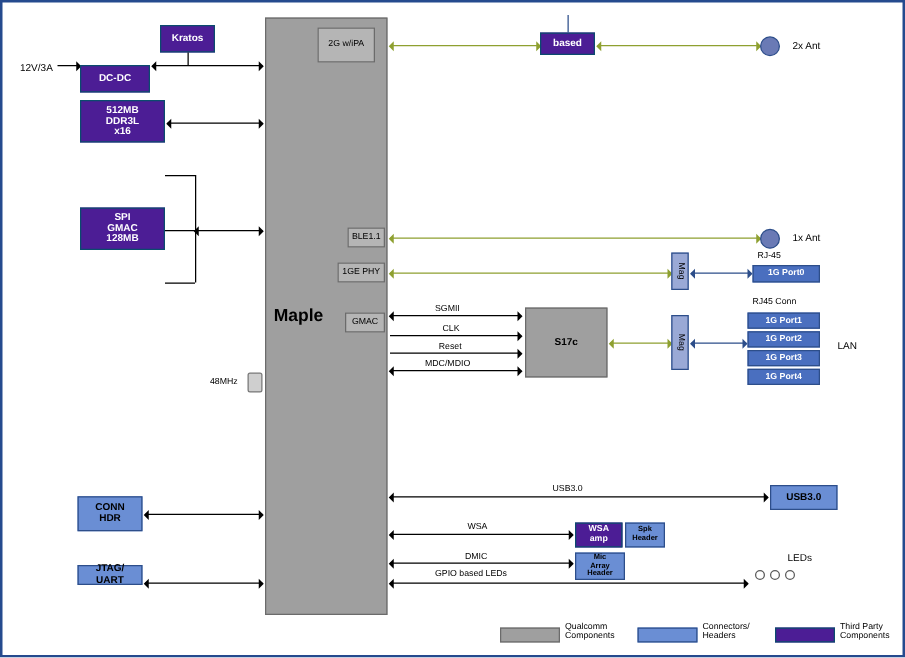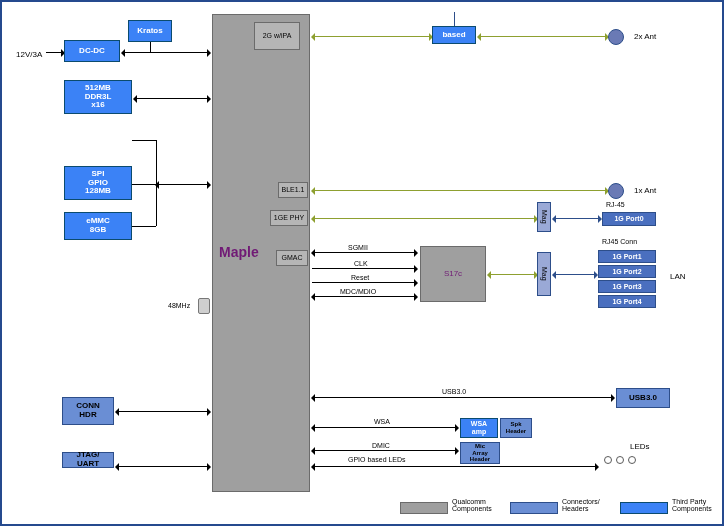--- a/index.html
+++ b/index.html
@@ -1,20 +1,20 @@
 <!DOCTYPE html>
 <html><head>
 <meta charset="utf-8">
 <style>
   html,body{margin:0;padding:0;font-family:Arial,Helvetica,sans-serif;font-size:8px;color:#000;background:#fff}
   .page{position:relative;width:724px;height:526px;background:#fff;border:2px solid #254a8e;box-sizing:border-box}
   .box{position:absolute;box-sizing:border-box;display:flex;align-items:center;justify-content:center;text-align:center;line-height:1.1;padding:2px}
-  .blue{background:#3b82f6;border:1px solid #0b4b6e;color:#fff;font-weight:bold}
+  .blue{background:#4c1d95;border:1px solid #0b4b6e;color:#fff;font-weight:bold}
   .blue-light{background:#6a8ed4;border:1px solid #2d4e8a;color:#000;font-weight:bold}
-  .grey{background:#9f9f9f;border:1px solid #6b6b6b;color:#701a75}
+  .grey{background:#9f9f9f;border:1px solid #6b6b6b;color:#000000}
   .grey-sub{background:#b5b5b5;border:1px solid #6b6b6b}
   .port{background:#4a6fbf;border:1px solid #2d4e8a;color:#fff;font-weight:bold}
   .badge{background:#9aa9d6;border:1px solid #2d4e8a}
   .label{position:absolute;font-size:8px;color:#000}
   .small{font-size:7px}
   .wire{position:absolute;background:#000;height:1px}
   .wirev{position:absolute;background:#000;width:1px}
   .gwire{position:absolute;background:#8ea030;height:1px}
   .blwire{position:absolute;background:#2d4e8a;height:1px}
   .arrL:before{content:'';position:absolute;left:-5px;top:-3px;border:4px solid transparent;border-right-color:#000}
@@ -37,35 +37,33 @@
   <div class="box grey" style="left:210px;top:12px;width:98px;height:478px;text-align:left;align-items:center;justify-content:flex-start;padding-left:6px;font-size:14px;font-weight:bold">
       <span>Maple</span>
     </div>
   <div class="box grey-sub small" style="left:252px;top:20px;width:46px;height:28px">2G w/iPA</div>
   <div class="box grey-sub small" style="left:276px;top:180px;width:30px;height:16px">BLE1.1</div>
   <div class="box grey-sub small" style="left:268px;top:208px;width:38px;height:16px">1GE PHY</div>
   <div class="box grey-sub small" style="left:274px;top:248px;width:32px;height:16px">GMAC</div>
 
   <div class="label" style="left:14px;top:48px">12V/3A</div>
   <div class="wire arrR" style="left:44px;top:50px;width:18px"></div>
-  <div class="box blue" style="left:62px;top:38px;width:56px;height:22px">DC-DC</div>
+  <div class="box blue" style="left:62px;top:50px;width:56px;height:22px">DC-DC</div>
   <div class="box blue" style="left:126px;top:18px;width:44px;height:22px">Kratos</div>
   <div class="wire arrL arrR" style="left:120px;top:50px;width:88px"></div>
   <div class="wirev" style="left:148px;top:40px;height:10px"></div>
 
   <div class="box blue" style="left:62px;top:78px;width:68px;height:34px;white-space:pre-line">512MB
 DDR3L
 x16</div>
   <div class="wire arrL arrR" style="left:132px;top:96px;width:76px"></div>
 
   <div class="box blue" style="left:62px;top:164px;width:68px;height:34px;white-space:pre-line">SPI
-GPIO
+GMAC
 128MB</div>
-  <div class="box blue" style="left:62px;top:210px;width:68px;height:28px;white-space:pre-line">eMMC
-8GB</div>
   <div class="wire" style="left:130px;top:138px;width:24px"></div>
   <div class="wire" style="left:130px;top:182px;width:24px"></div>
   <div class="wire" style="left:130px;top:224px;width:24px"></div>
   <div class="wirev" style="left:154px;top:138px;height:86px"></div>
   <div class="wire arrL arrR" style="left:154px;top:182px;width:54px"></div>
 
   <div class="label small" style="left:166px;top:300px">48MHz</div>
   <div class="conn45" style="left:196px;top:296px"></div>
 
   <div class="box blue-light" style="left:60px;top:395px;width:52px;height:28px;white-space:pre-line">CONN
@@ -94,21 +92,21 @@
 
   <div class="wire arrL arrR" style="left:310px;top:250px;width:105px"></div>
   <div class="label small" style="left:346px;top:242px">SGMII</div>
   <div class="wire arrR" style="left:310px;top:266px;width:105px"></div>
   <div class="label small" style="left:352px;top:258px">CLK</div>
   <div class="wire arrR" style="left:310px;top:280px;width:105px"></div>
   <div class="label small" style="left:349px;top:272px">Reset</div>
   <div class="wire arrL arrR" style="left:310px;top:294px;width:105px"></div>
   <div class="label small" style="left:338px;top:286px">MDC/MDIO</div>
 
-  <div class="box grey" style="left:418px;top:244px;width:66px;height:56px;font-weight:normal">S17c</div>
+  <div class="box grey" style="left:418px;top:244px;width:66px;height:56px;font-weight:bold">S17c</div>
 
   <div class="gwire garrL garrR" style="left:486px;top:272px;width:49px"></div>
   <div class="box badge vert" style="left:535px;top:250px;width:14px;height:44px;font-size:7px">Mag</div>
   <div class="blwire barrL barrR" style="left:551px;top:272px;width:44px"></div>
 
   <div class="label small" style="left:600px;top:236px">RJ45 Conn</div>
   <div class="box port small" style="left:596px;top:248px;width:58px;height:13px">1G Port1</div>
   <div class="box port small" style="left:596px;top:263px;width:58px;height:13px">1G Port2</div>
   <div class="box port small" style="left:596px;top:278px;width:58px;height:13px">1G Port3</div>
   <div class="box port small" style="left:596px;top:293px;width:58px;height:13px">1G Port4</div>

